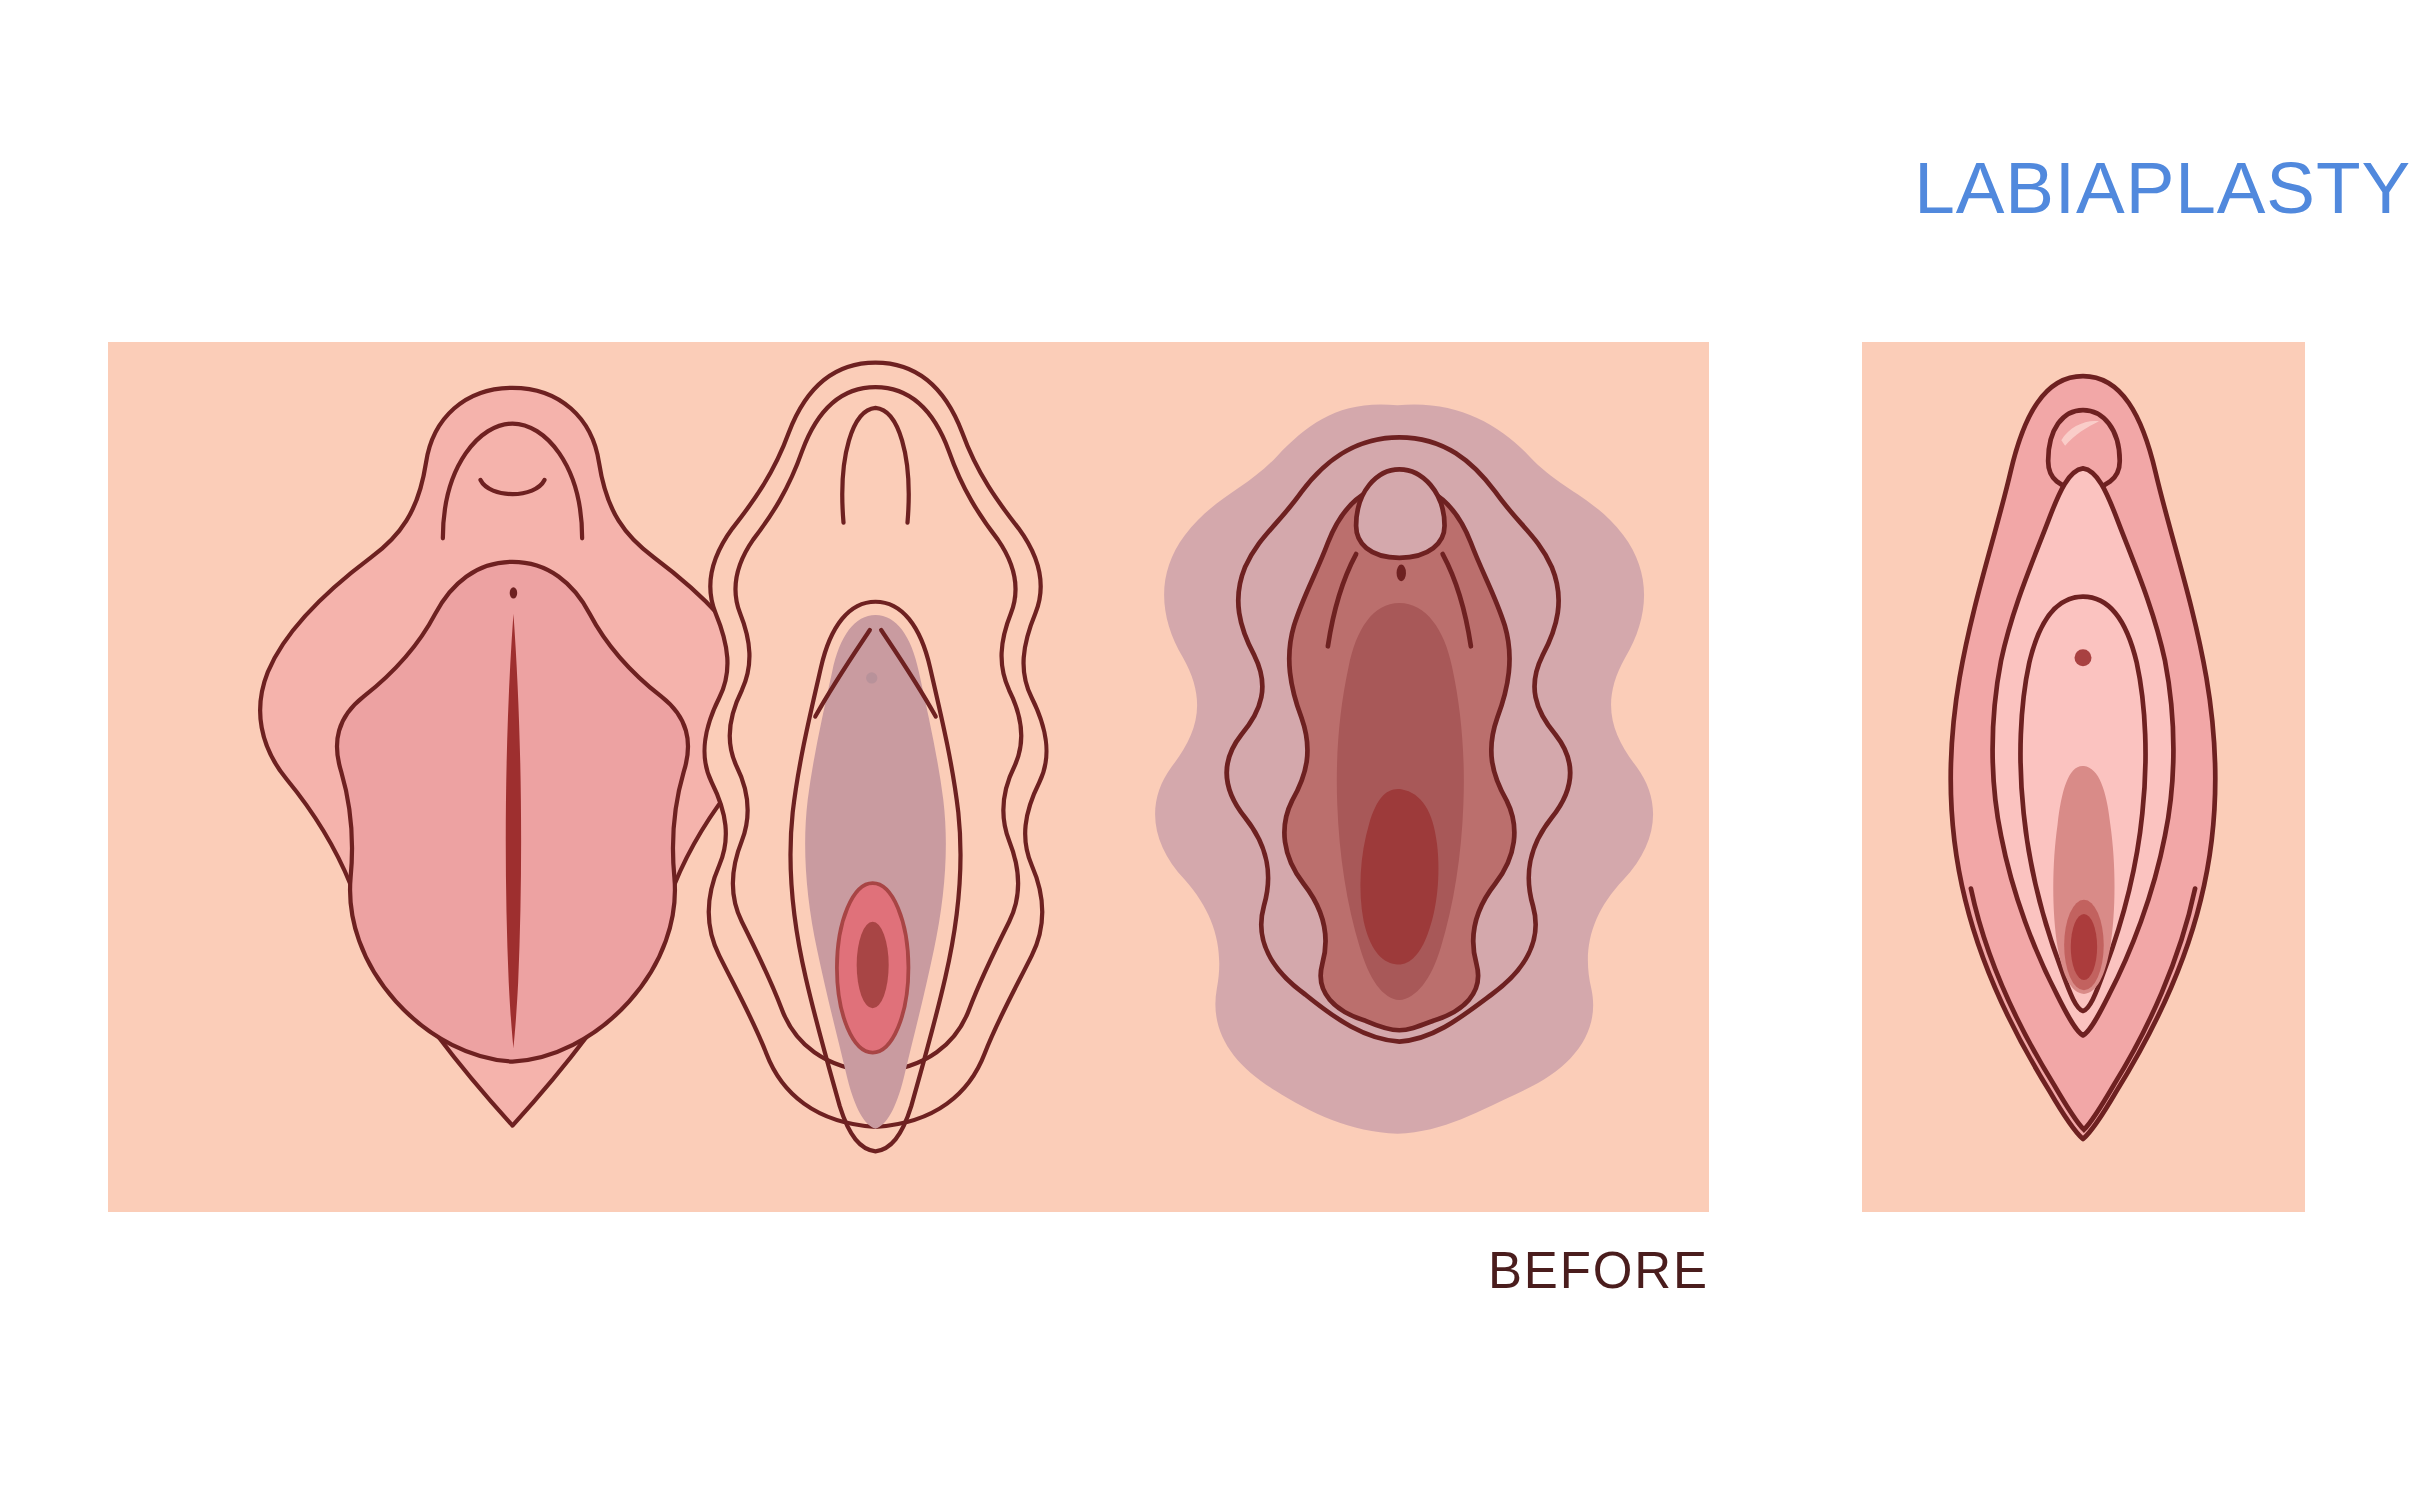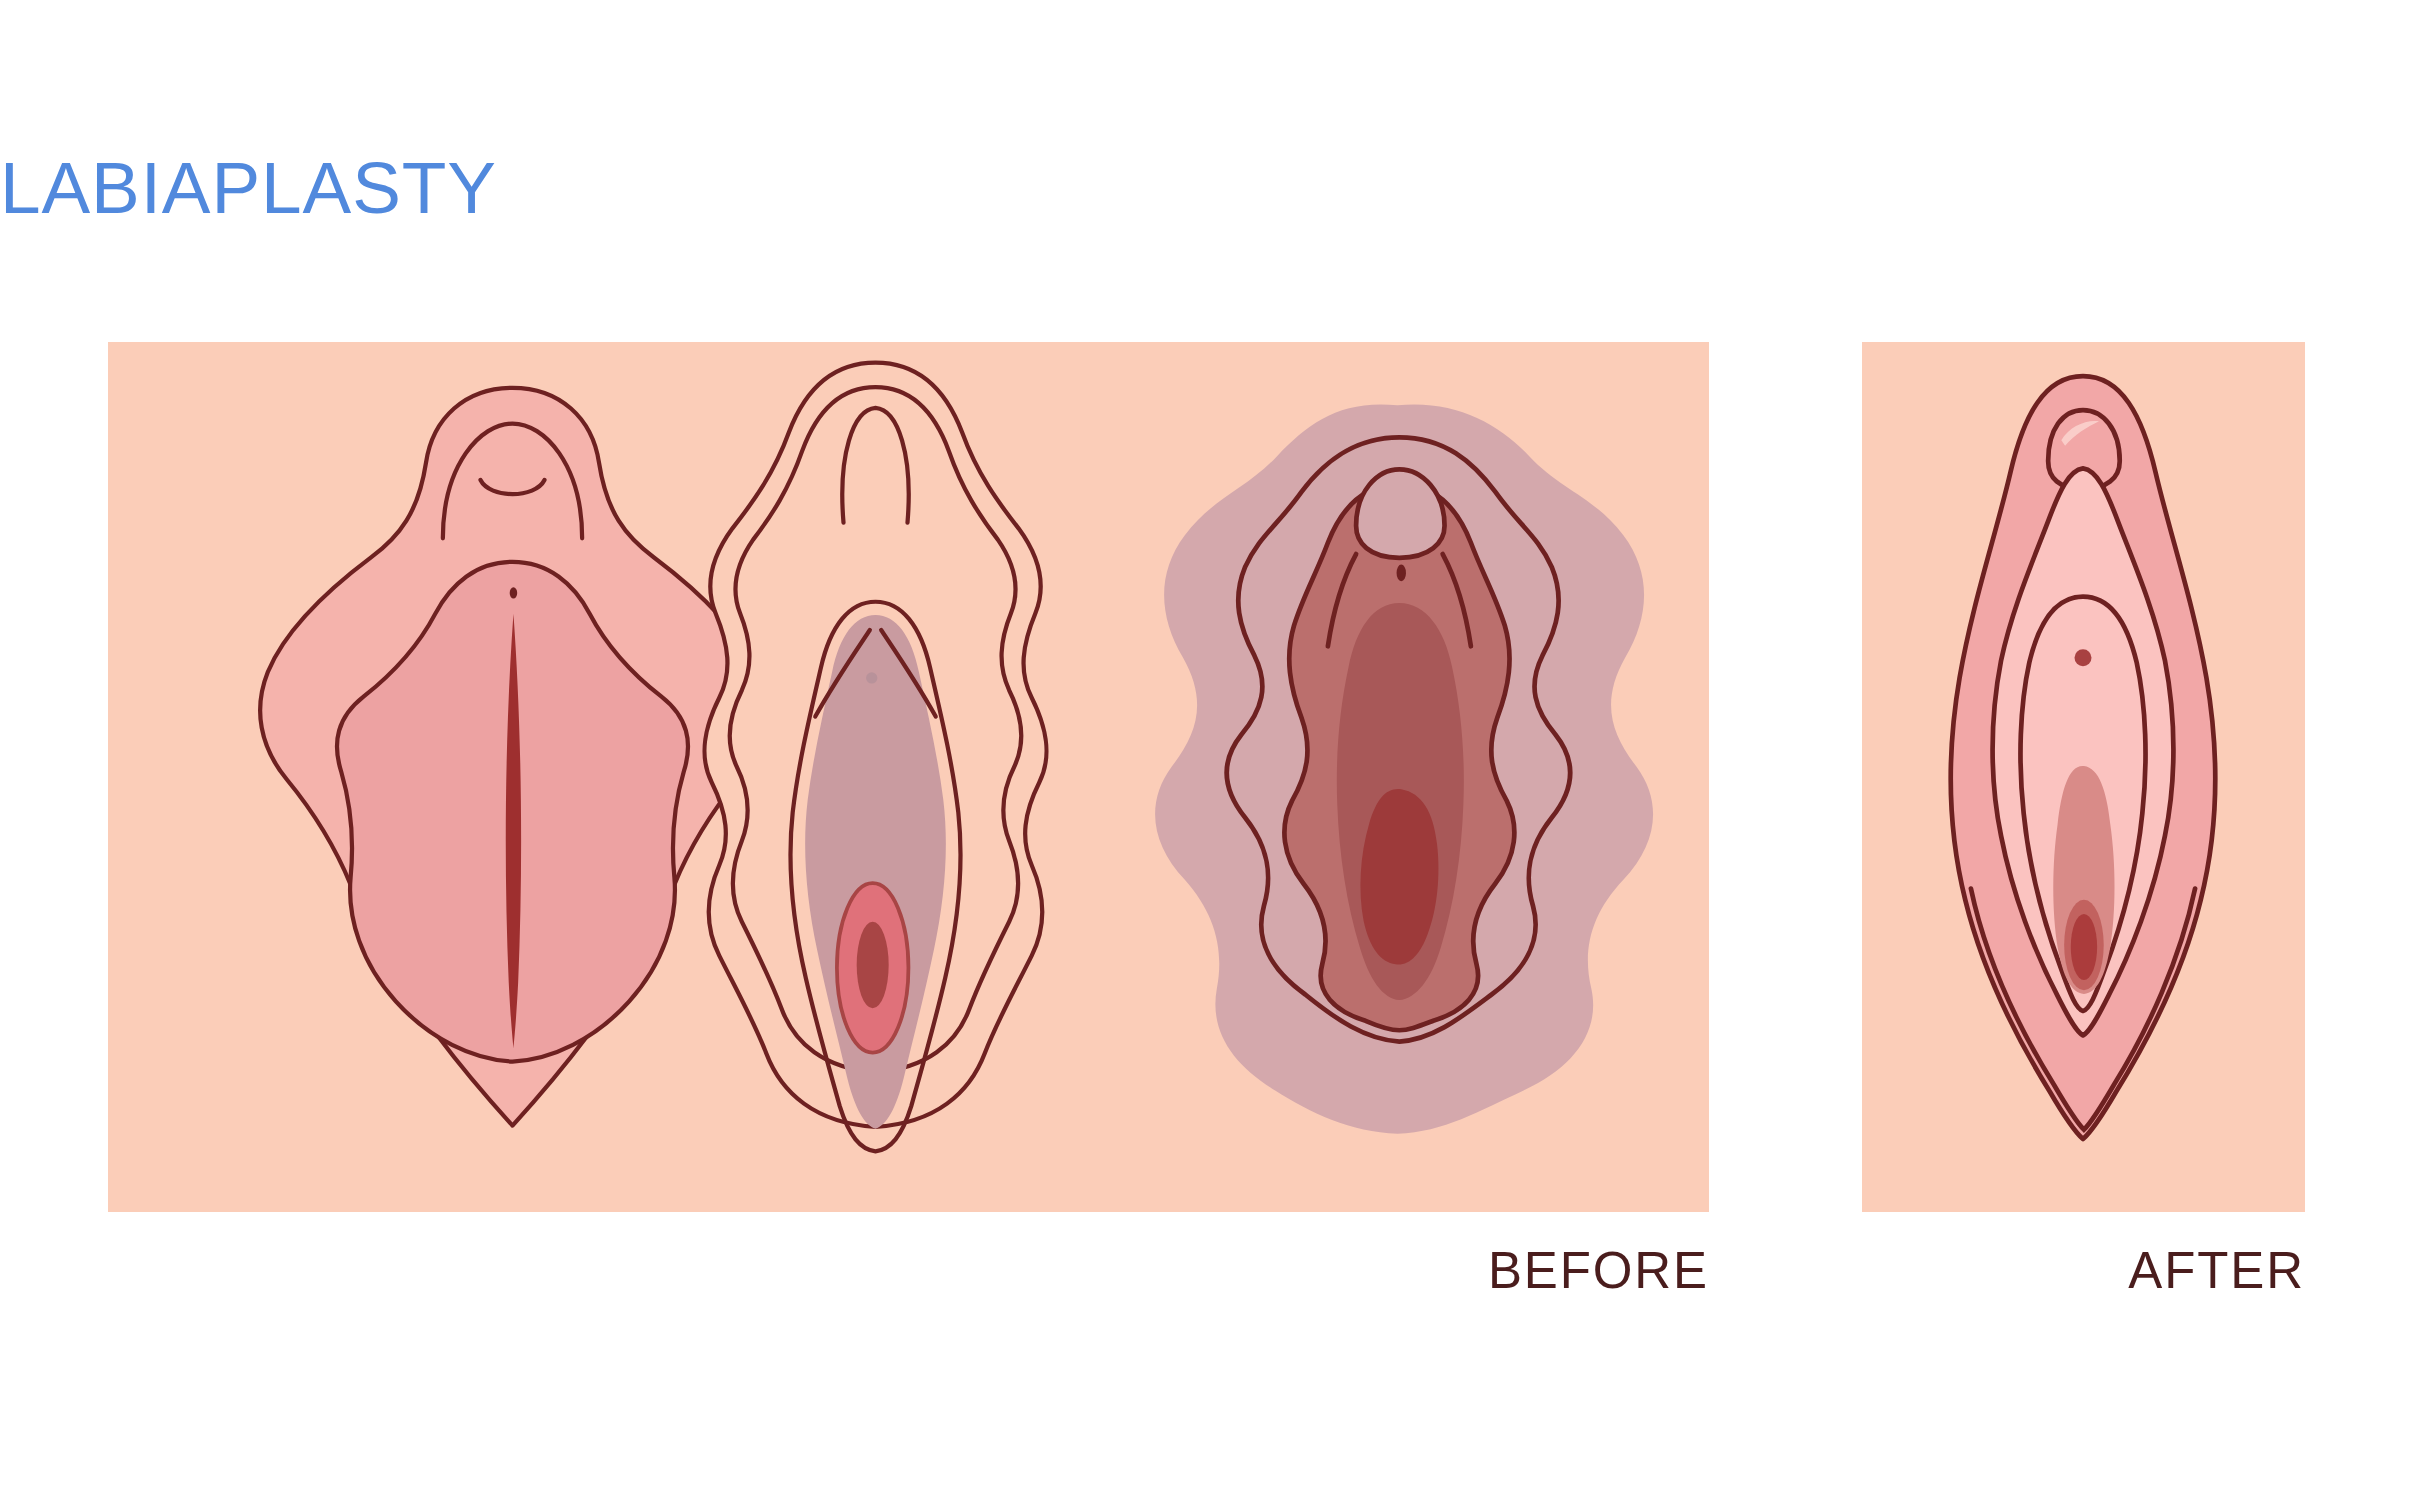--- a/index.html
+++ b/index.html
@@ -20,21 +20,21 @@
     inset: 0;
     background: #ffffff;
   }
 
   
   .title {
     position: absolute;
     top: 151px;
     left: 0;
     width: 2411px;
-    text-align: left;
+    text-align: right;
     font-size: 73px;
     font-weight: 400;
     letter-spacing: 0.9px;
     color: #5189dd;
     font-family: "Liberation Sans", sans-serif;
     line-height: 1;
     user-select: none;
   }
 
   
@@ -371,16 +371,15 @@
                  C 142 670 134 654 128 622
                  C 122 584 122 534 128 492
                  C 132 456 140 428 156 430 Z" fill="#d98b88" stroke="none"></path>
 
         <ellipse cx="156" cy="620" rx="21" ry="48" fill="#c2625f"></ellipse>
         <ellipse cx="156" cy="622" rx="14" ry="35" fill="#ab3c3c"></ellipse>
       </svg>
     </div>
   </div>
 
-  <div class="caption caption-after">AFTER</div>
 
 </div>
 
 
 </body></html>

